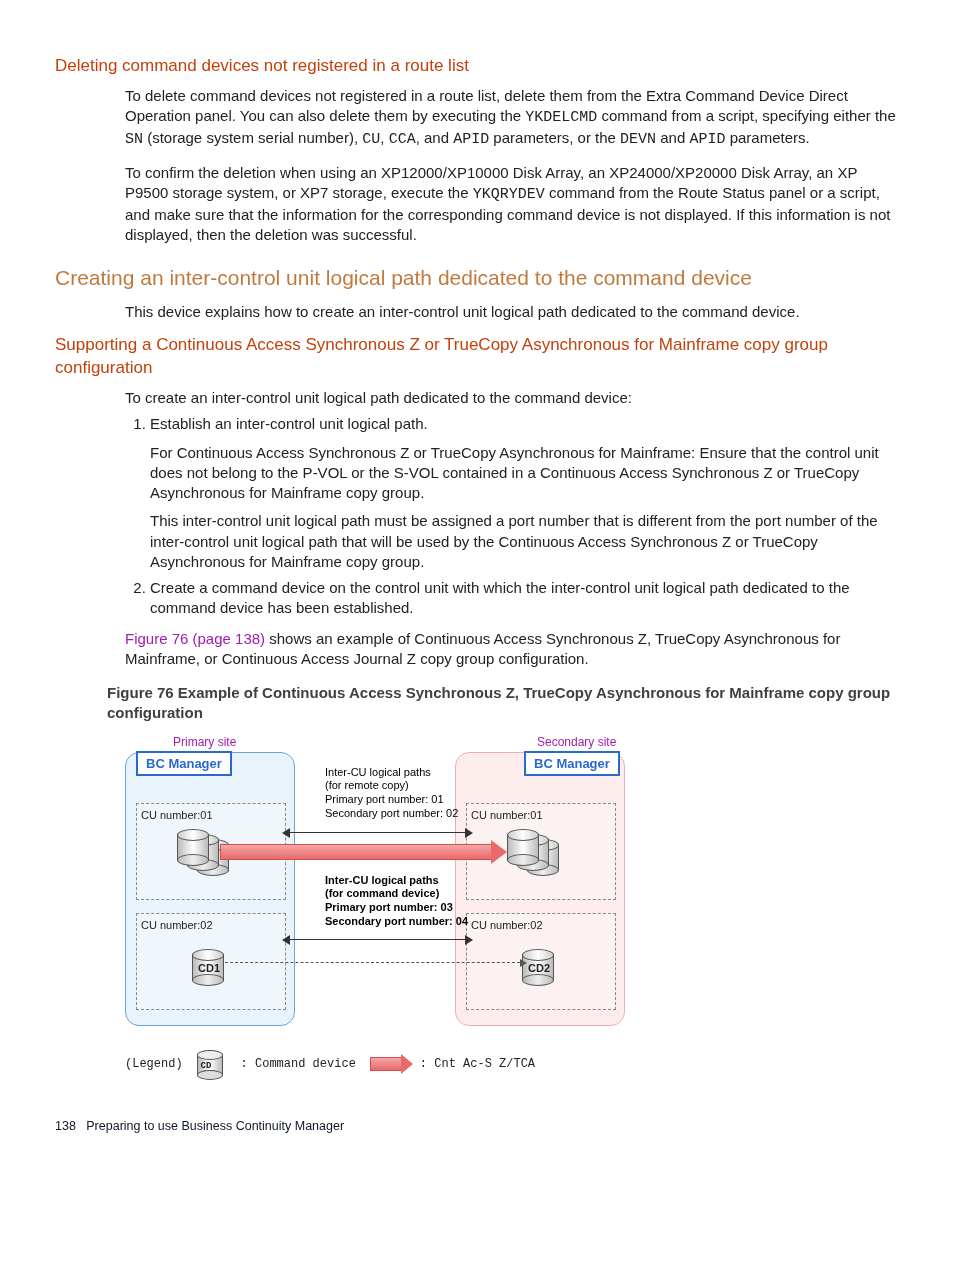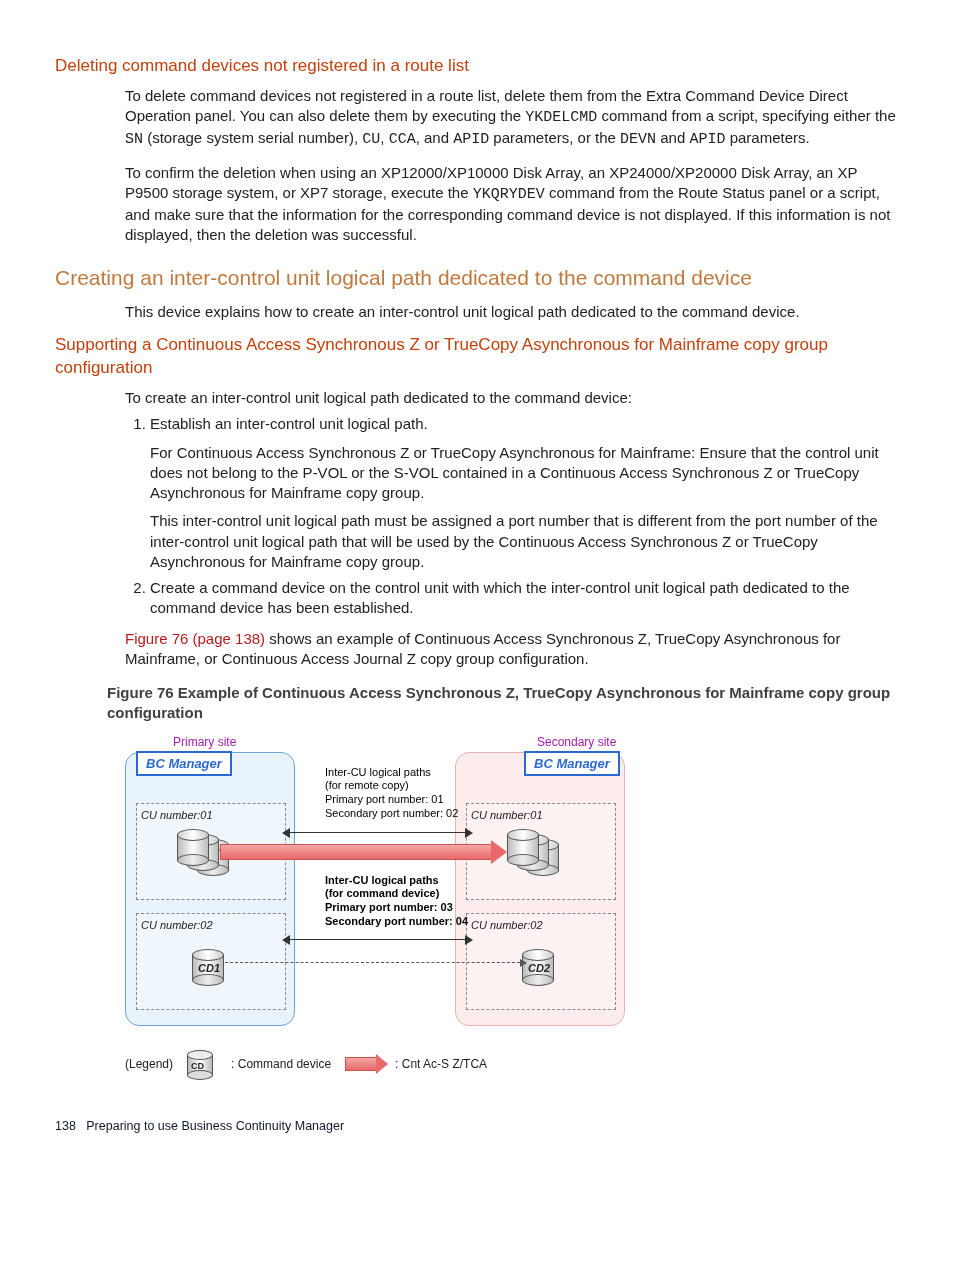--- a/index.html
+++ b/index.html
@@ -36,21 +36,21 @@
     margin: 6px 0 10px 70px;
     padding-left: 25px;
   }
   ol.steps li {
     margin-bottom: 6px;
   }
   .para-in-li {
     margin-top: 8px;
   }
   .xref {
-    color: #b91c1c;
+    color: #a21caf;
   }
   .fig-caption {
     color: #404040;
     font-weight: bold;
     font-size: 15px;
     margin: 14px 0 10px 52px;
   }
   
   .figure {
     margin-left: 70px;
@@ -67,21 +67,20 @@
     font-size: 12px;
     color: #a21caf;
   }
   .site-box {
     position: absolute;
     top: 18px;
     width: 170px;
     height: 274px;
     border-radius: 14px;
     box-sizing: border-box;
-    font-style: italic;
   }
   .primary-box {
     left: 0;
     background: #e9f3fb;
     border: 1.5px solid #6aa5d9;
   }
   .secondary-box {
     left: 330px;
     background: #fdecec;
     border: 1.5px solid #e9b2b2;
@@ -183,20 +182,21 @@
     border-left:7px solid #555;
     border-top:4px solid transparent;
     border-bottom:4px solid transparent;
   }
   .legend {
     margin-top: 16px;
     font-size: 12px;
     display:flex;
     align-items:center;
     gap: 14px;
+    font-family: Liberation Mono, monospace;
   }
   .legend .cyl-s { position:relative; width:24px; height:28px; }
   .legend .cyl-s .body{position:absolute;left:0;top:4px;width:24px;height:20px;background:linear-gradient(90deg,#bbb,#fff,#bbb);border:1px solid #555;}
   .legend .cyl-s .top{position:absolute;left:0;top:0;width:24px;height:8px;border-radius:50%;background:#eee;border:1px solid #555;}
   .legend .cyl-s .bot{position:absolute;left:0;top:20px;width:24px;height:8px;border-radius:50%;background:#ddd;border:1px solid #555;}
   .legend .arrow-mini{position:relative;width:30px;height:12px;background:linear-gradient(#f6a6a6,#e86a6a);border:1px solid #d05050;}
   .legend .arrow-mini::after{content:"";position:absolute;right:-12px;top:-4px;border-left:12px solid #e86a6a;border-top:10px solid transparent;border-bottom:10px solid transparent;}
   .footer {
     margin-top: 40px;
     font-size: 12.5px;

